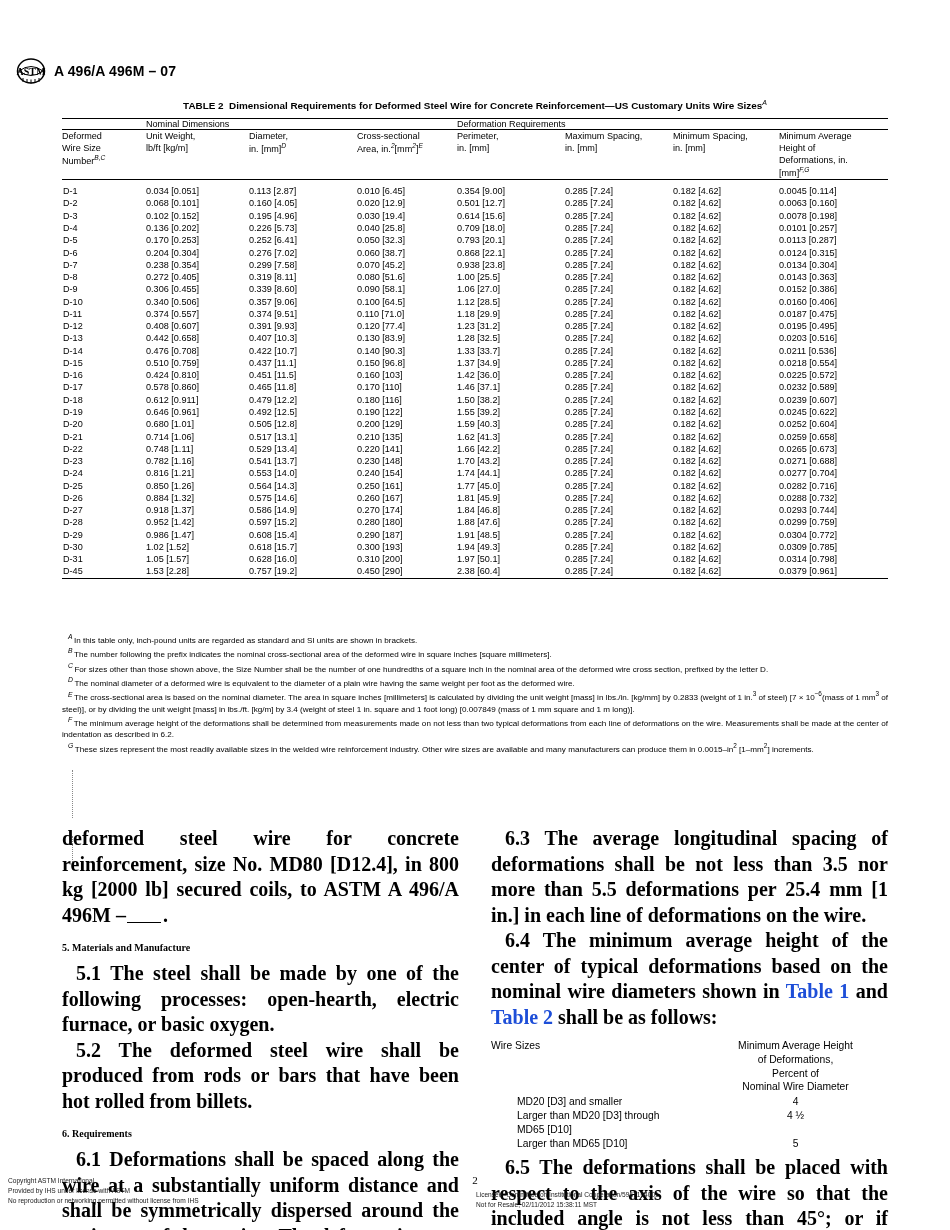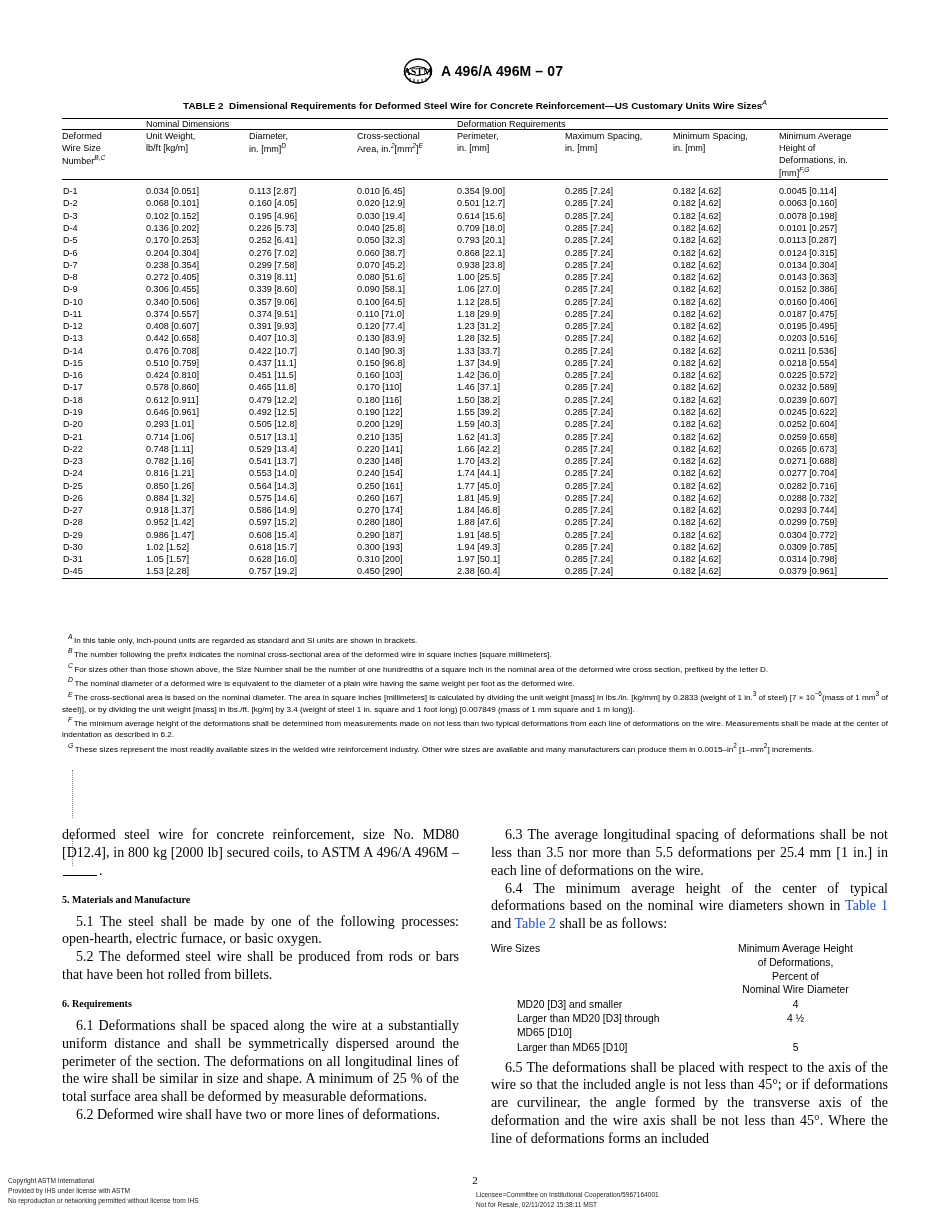--- a/index.html
+++ b/index.html
@@ -13,21 +13,21 @@
     position: relative;
     font-family: "Liberation Serif", serif;
     color: #000;
     overflow: hidden;
   }
 
   
   .doc-header {
     position: absolute;
     top: 58px; left: 16px; right: 0;
-    text-align: center;
+    text-align: left;
     height: 30px;
   }
   .header-inner {
     display: inline-flex;
     align-items: center;
     gap: 8px;
   }
   .astm-logo {
     width: 30px; height: 26px;
     display: inline-block;
@@ -146,24 +146,25 @@
     left: 0; top: 0;
     width: 397px;
   }
   .col-right {
     position: absolute;
     left: 429px; top: 0;
     width: 397px;
   }
   .body-cols p {
     margin: 0;
-    font-size: 14px;
+    font-size: 20px;
     line-height: 1.275;
     text-align: justify;
     text-justify: inter-word;
+    font-weight: bold;
   }
   .body-cols p.para { text-indent: 14px; }
   .body-cols p.cont { text-indent: 0; }
   h3.section {
     font-size: 10px;
     font-weight: bold;
     margin: 14px 0 7px 0;
     line-height: 1.2;
   }
   .blank-line {
@@ -462,21 +463,21 @@
           <td>0.646 [0.961]</td>
           <td>0.492 [12.5]</td>
           <td>0.190 [122]</td>
           <td>1.55 [39.2]</td>
           <td>0.285 [7.24]</td>
           <td>0.182 [4.62]</td>
           <td>0.0245 [0.622]</td>
         </tr>
         <tr class="data-row">
           <td class="c0">D-20</td>
-          <td>0.293 [1.01]</td>
+          <td>0.680 [1.01]</td>
           <td>0.505 [12.8]</td>
           <td>0.200 [129]</td>
           <td>1.59 [40.3]</td>
           <td>0.285 [7.24]</td>
           <td>0.182 [4.62]</td>
           <td>0.0252 [0.604]</td>
         </tr>
         <tr class="data-row">
           <td class="c0">D-21</td>
           <td>0.714 [1.06]</td>

